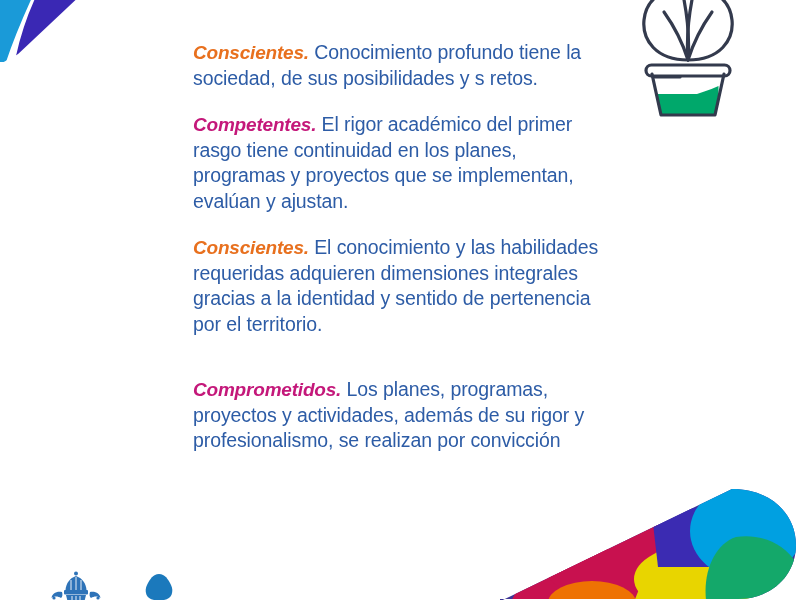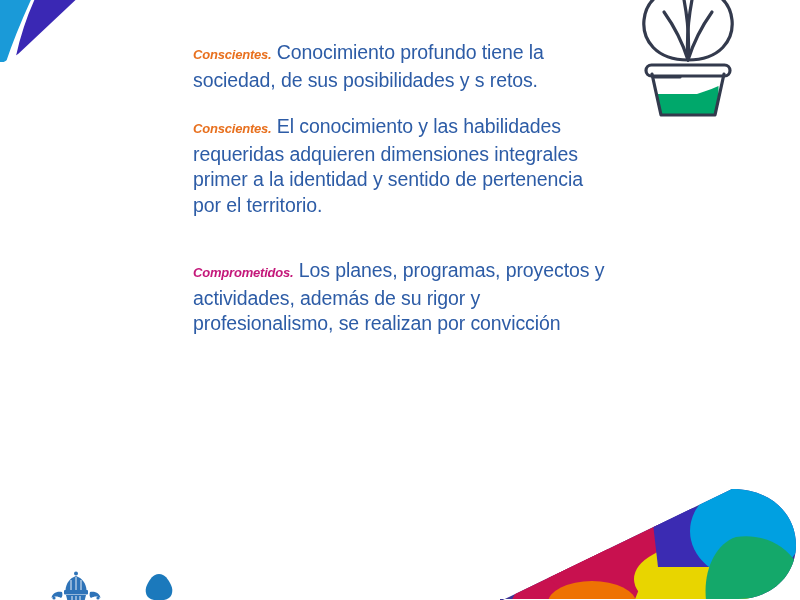--- a/index.html
+++ b/index.html
@@ -56,21 +56,21 @@
     line-height:25.5px;
     letter-spacing:-0.1px;
     margin-bottom:21px;
     font-stretch:condensed;
   }
   .para:last-child { margin-bottom:0;margin-top:40px; }
   .lead {
     font-weight:bold;
     font-style:italic;
     letter-spacing:-0.2px;
-    font-size:13px;
+    font-size:19px;
   }
   .lead.orange { color:#e8701e; }
   .lead.magenta { color:#c4187a; }
 
   
   .crest-logo {
     position:absolute;
     left:50px; top:570px;
     width:52px; height:34px;
   }
@@ -118,24 +118,28 @@
     </svg>
   </div>
 
   <div class="content">
 
     <p class="para">
       <span class="lead orange">Conscientes.</span>
       <span>Conocimiento profundo tiene la sociedad, de sus posibilidades y s retos.</span>
     </p>
 
+    <p class="para">
+      <span class="lead magenta">Competentes.</span>
+      <span>El rigor académico del primer rasgo tiene continuidad en los planes, programas y proyectos que se implementan, evalúan y ajustan.</span>
+    </p>
 
     <p class="para">
       <span class="lead orange">Conscientes.</span>
-      <span>El conocimiento y las habilidades requeridas adquieren dimensiones integrales primer a la identidad y sentido de pertenencia por el territorio.</span>
+      <span>El conocimiento y las habilidades requeridas adquieren dimensiones integrales gracias a la identidad y sentido de pertenencia por el territorio.</span>
     </p>
 
     <p class="para">
       <span class="lead magenta">Comprometidos.</span>
       <span>Los planes, programas, proyectos y actividades, además de su rigor y profesionalismo, se realizan por convicción</span>
     </p>
 
   </div>
 
   <div class="corner-br">

